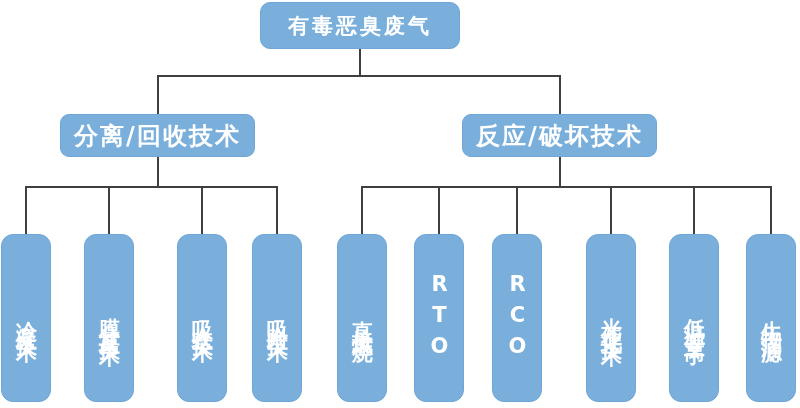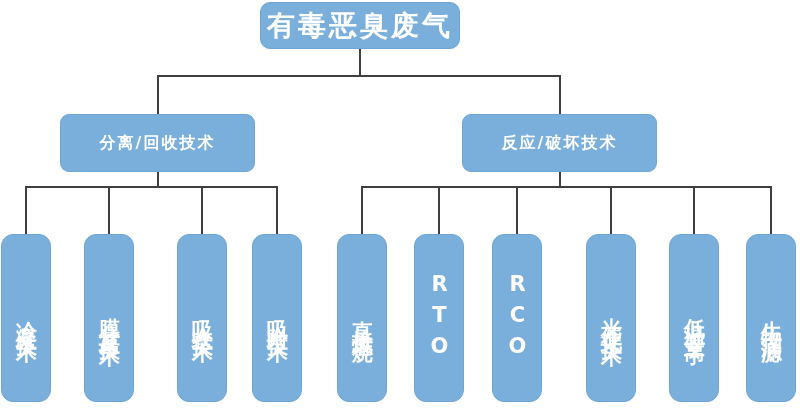--- a/index.html
+++ b/index.html
@@ -14,23 +14,23 @@
     position:relative;width:800px;height:408px;background:var(--bg);
     overflow:hidden;font-family:"DejaVu Sans","Liberation Sans",sans-serif;
   }
   .node{
     position:absolute;background:var(--node-fill);
     border:1px solid var(--node-border);box-sizing:border-box;
     color:var(--node-text);display:flex;align-items:center;justify-content:center;
     font-weight:bold;
   }
   .root-node{left:260px;top:2px;width:200px;height:47px;border-radius:10px;
-    font-size:28px;letter-spacing:3px;}
-  .branch-node{top:114px;width:195px;height:58px;border-radius:9px;
-    font-size:16px;letter-spacing:2px;}
+    font-size:21px;letter-spacing:3px;}
+  .branch-node{top:114px;width:195px;height:43px;border-radius:9px;
+    font-size:24px;letter-spacing:2px;}
   .branch-left{left:60px;}
   .branch-right{left:462px;align-items:center;}
   .leaf-node{top:234px;width:50px;height:168px;border-radius:12px;font-size:21px;}
   .leaf-node .vtext{
     writing-mode:vertical-rl;text-orientation:upright;letter-spacing:7px;
     line-height:1;
   }
   .hline,.vline{position:absolute;background:var(--connector);}
   .hline{height:2px;}
   .vline{width:2px;}

